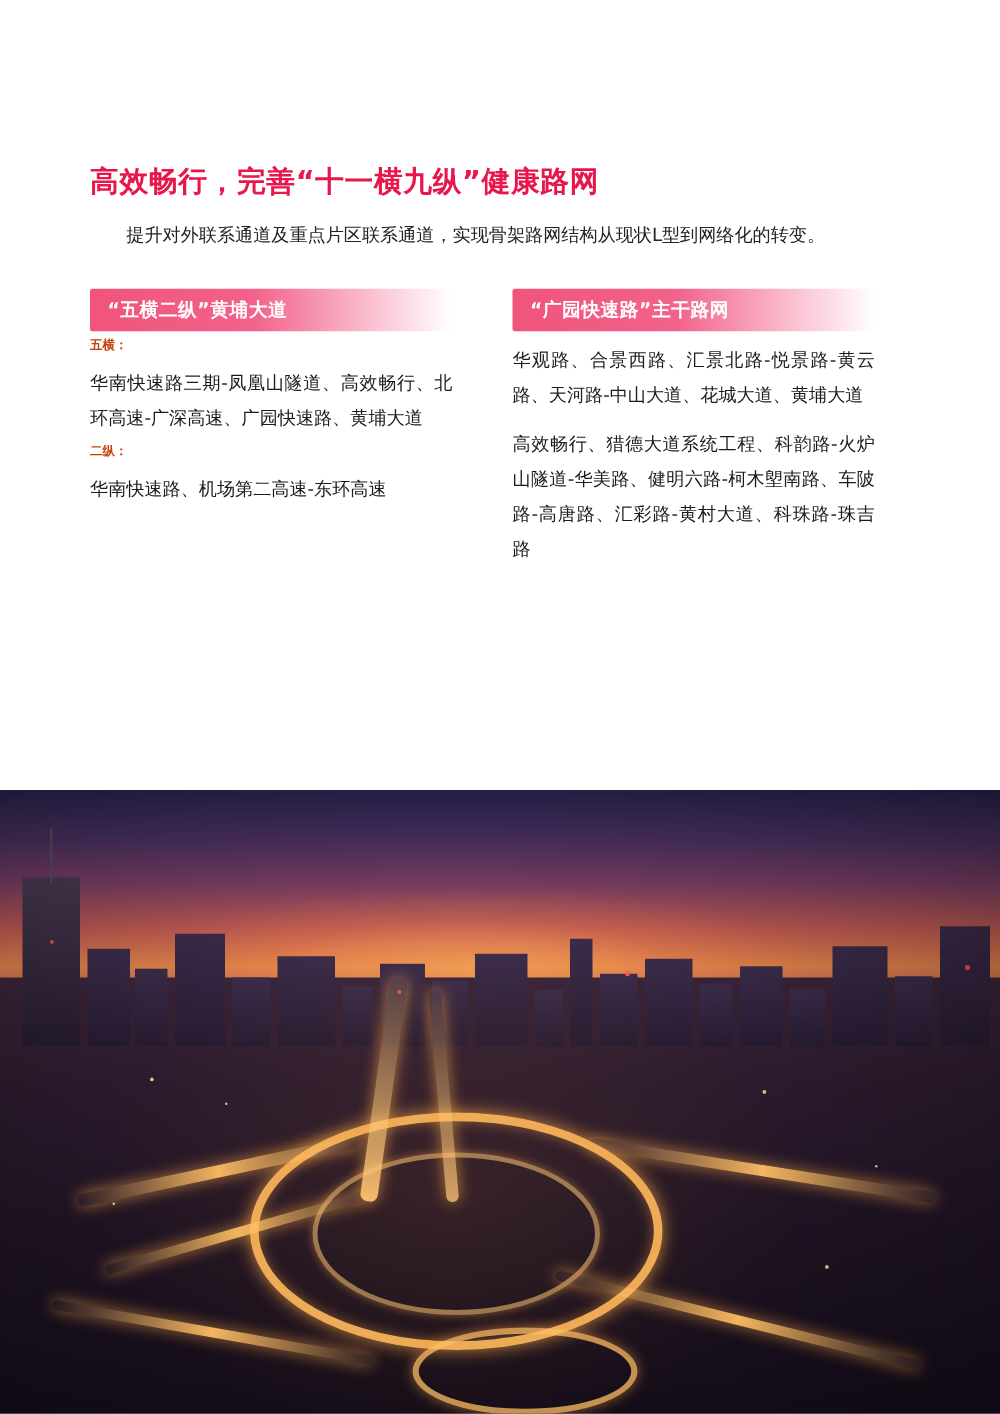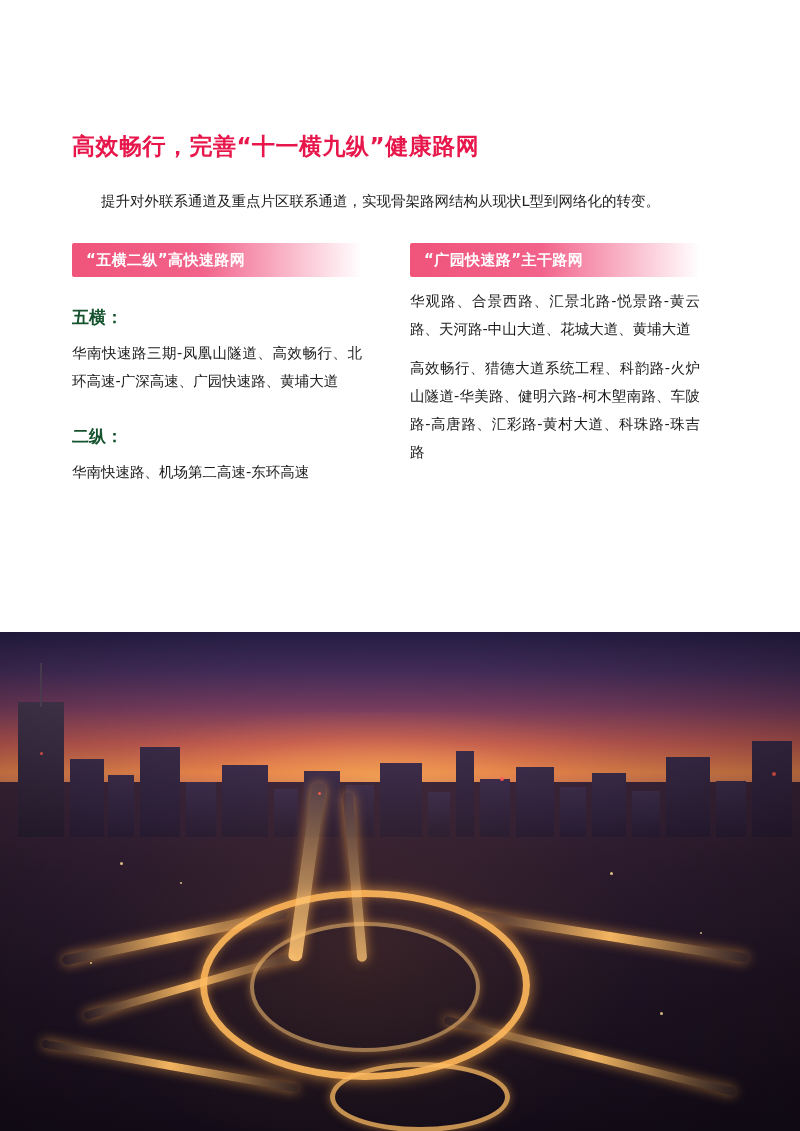--- a/index.html
+++ b/index.html
@@ -20,21 +20,21 @@
     padding: 130px 72px 0 72px;
   }
   .headline {
     font-size: 23px;
     font-weight: bold;
     color: #e8174b;
     letter-spacing: 0.5px;
     line-height: 1.4;
   }
   .intro {
-    margin-top: 26px;
+    margin-top: 14px;
     font-size: 14.5px;
     color: #222222;
     line-height: 1.85;
     text-indent: 2em;
     text-align: justify;
   }
   .columns {
     display: flex;
     gap: 48px;
     margin-top: 28px;
@@ -52,24 +52,24 @@
     border-radius: 2px;
   }
   .band-text {
     font-size: 15px;
     font-weight: bold;
     color: #ffffff;
     letter-spacing: 0.4px;
     white-space: nowrap;
   }
   .sub-head {
-    margin-top: 29px;
-    font-size: 17px;
+    margin-top: 4px;
+    font-size: 10px;
     font-weight: bold;
-    color: #14532d;
+    color: #c2410c;
   }
   .body-text {
     margin-top: 10px;
     font-size: 14.5px;
     color: #1b1b1b;
     line-height: 1.95;
     text-align: justify;
   }
   .photo {
     position: absolute;
@@ -147,21 +147,21 @@
   <div class="content">
 
     <h1 class="headline">高效畅行，完善“十一横九纵”健康路网</h1>
 
     <p class="intro">提升对外联系通道及重点片区联系通道，实现骨架路网结构从现状L型到网络化的转变。</p>
 
     <div class="columns">
 
       <div class="col">
         <div class="band">
-          <span class="band-text">“五横二纵”高快速路网</span>
+          <span class="band-text">“五横二纵”黄埔大道</span>
         </div>
         <div class="sub-head">五横：</div>
         <div class="body-text">华南快速路三期-凤凰山隧道、高效畅行、北环高速-广深高速、广园快速路、黄埔大道</div>
         <div class="sub-head">二纵：</div>
         <div class="body-text">华南快速路、机场第二高速-东环高速</div>
       </div>
 
       <div class="col">
         <div class="band">
           <span class="band-text">“广园快速路”主干路网</span>

